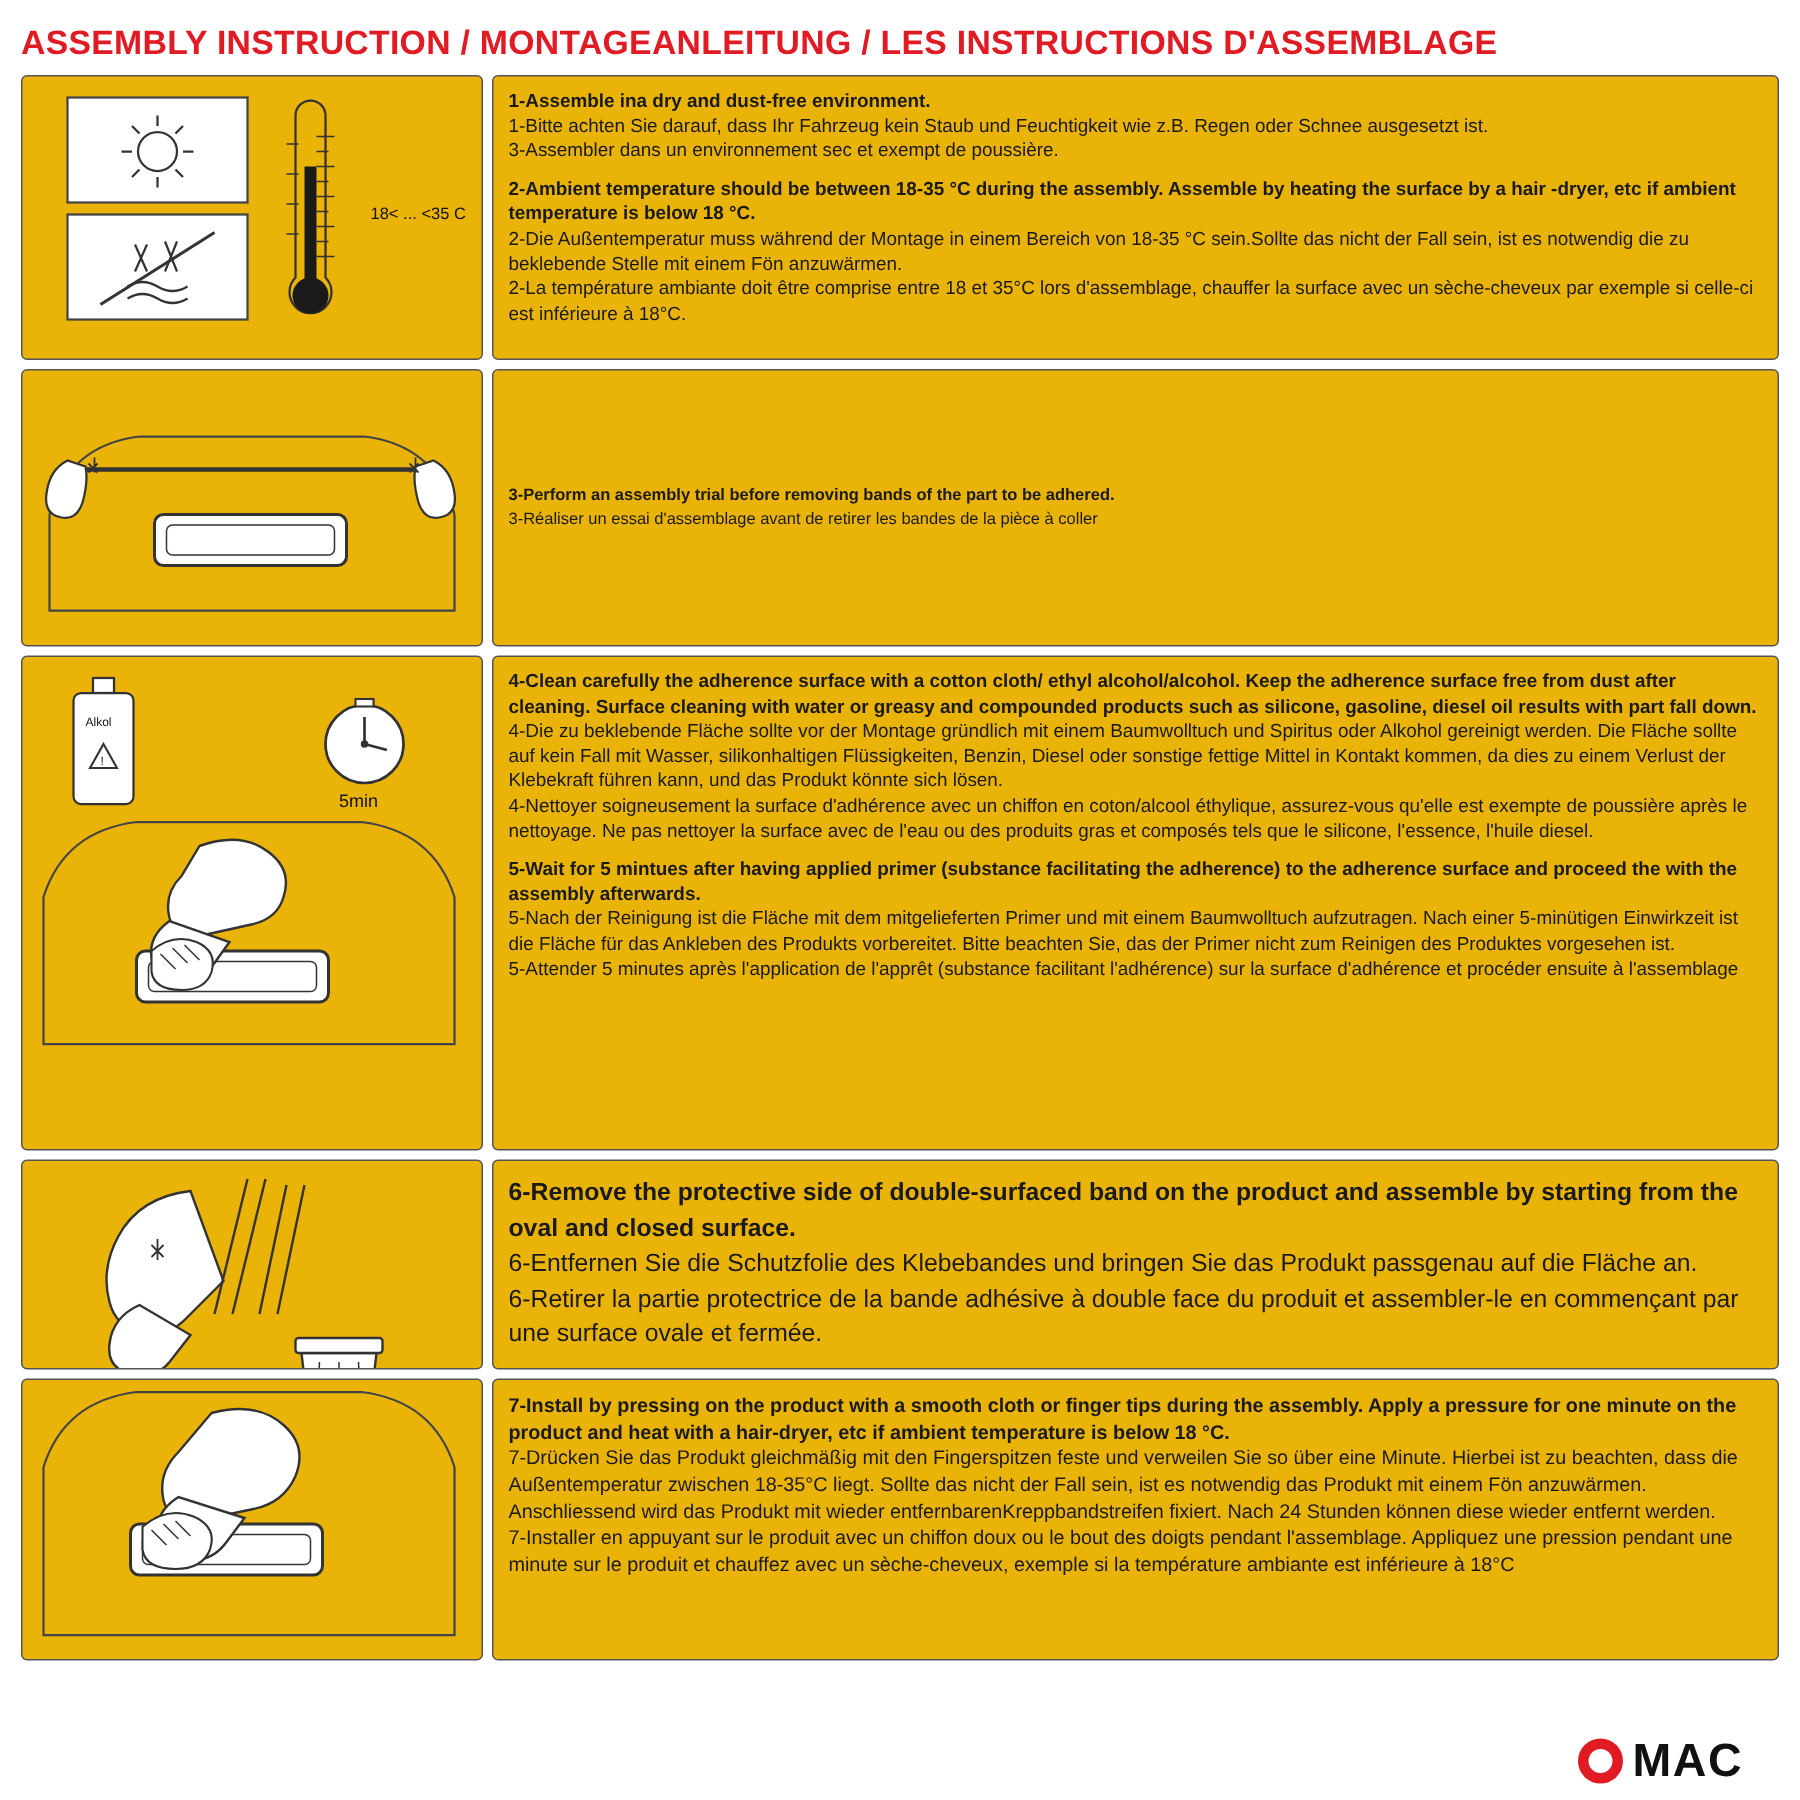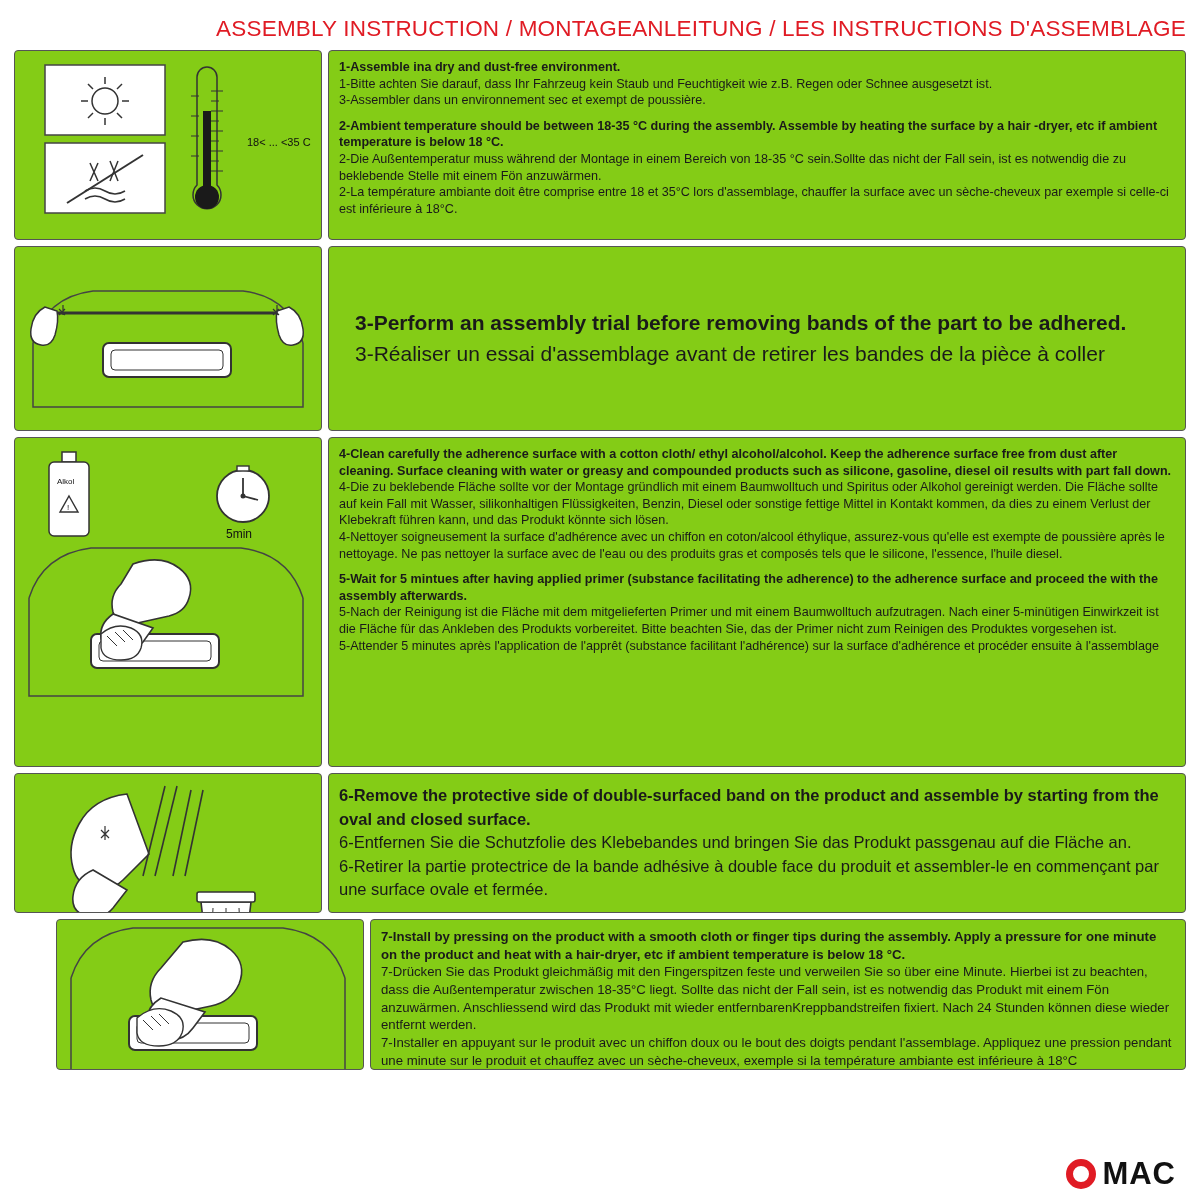--- a/index.html
+++ b/index.html
@@ -15,43 +15,43 @@
     overflow: hidden;
   }
   .page {
     width: 1200px;
     height: 1200px;
     box-sizing: border-box;
     padding: 10px 14px 6px 14px;
     position: relative;
   }
   .title {
-    text-align: right;
+    text-align: left;
     color: #e01b24;
-    font-weight: normal;
+    font-weight: bold;
     font-size: 22.5px;
     letter-spacing: 0.2px;
     padding: 6px 0 8px 0;
     white-space: nowrap;
   }
   .rows {
     display: flex;
     flex-direction: column;
     gap: 6px;
   }
   .row {
     display: flex;
     gap: 6px;
     align-items: stretch;
   }
   .cell {
     border: 1.5px solid #555;
     border-radius: 4px;
     box-sizing: border-box;
-    background: #84cc16;
+    background: #eab308;
     position: relative;
   }
   .img-cell {
     width: 308px;
     flex: 0 0 308px;
     overflow: hidden;
   }
   .txt-cell {
     flex: 1 1 auto;
     padding: 8px 12px 8px 10px;
@@ -64,36 +64,36 @@
   }
   p {
     margin: 0;
   }
   .b {
     font-weight: bold;
   }
   
   .t-sm p { font-size: 12.6px; line-height: 1.32; }
   .t-md p { font-size: 13.2px; line-height: 1.34; }
-  .t-lg p { font-size: 21px; line-height: 1.45; margin-left: 16px; }
+  .t-lg p { font-size: 11px; line-height: 1.45; }
   .t-xl p { font-size: 16.5px; line-height: 1.42; }
   .gap { height: 9px; }
 
   
   .r1 { height: 190px; }
   .r2 { height: 185px; }
   .r3 { height: 330px; }
   .r4 { height: 140px; }
-  .r5 { height: 151px; margin-left: 42px; }
+  .r5 { height: 188px; }
 
   svg { display: block; }
 
   .omac {
     position: absolute;
-    right: 24px;
+    right: 38px;
     bottom: 8px;
     display: flex;
     align-items: center;
     gap: 6px;
   }
   .omac-o {
     width: 30px; height: 30px;
     border-radius: 50%;
     border: 7px solid #e01b24;
     box-sizing: border-box;

